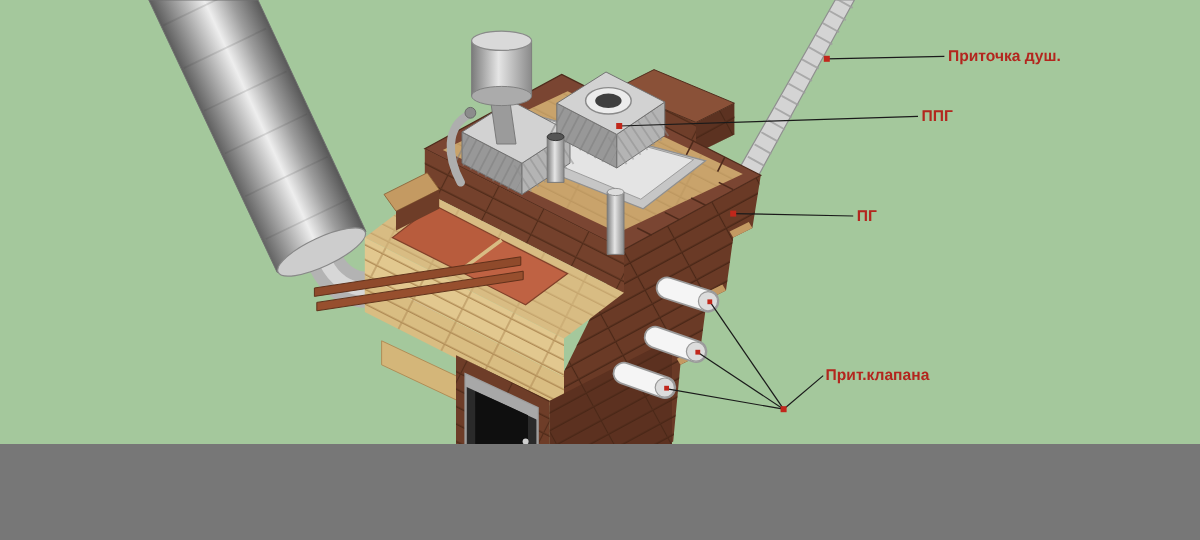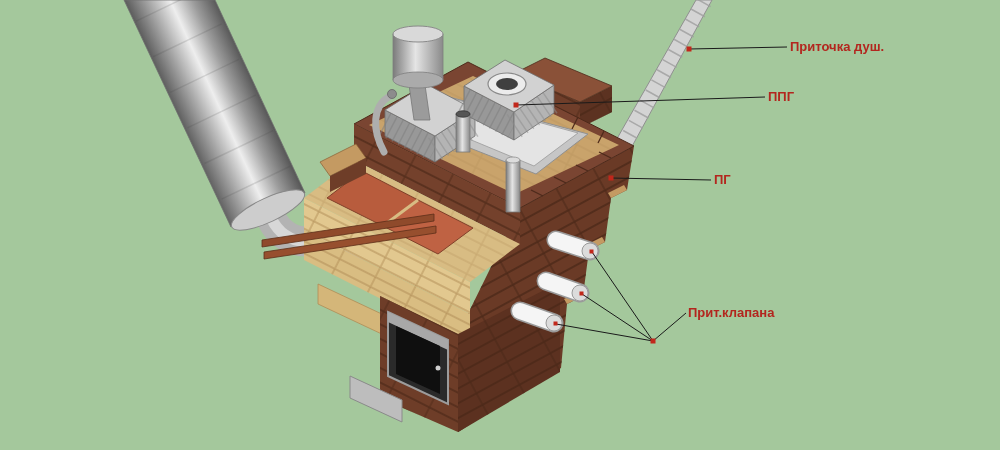--- a/index.html
+++ b/index.html
@@ -1,16 +1,16 @@
 <!DOCTYPE html>
 <html><head>
 <meta charset="utf-8">
 <style>
   html,body{margin:0;padding:0;background:#777;}
-  .viewport{width:1000px;height:450px;position:relative;overflow:hidden;background:#a4c89c;}
+  .viewport{width:1000px;height:370px;position:relative;overflow:hidden;background:#a4c89c;}
   svg{display:block;}
   .lbl{font-family:"Liberation Sans","DejaVu Sans",sans-serif;font-size:13px;font-weight:bold;}
 </style>
 </head>
 <body>
 
 <div class="viewport">
 <svg width="1000" height="450" viewBox="0 0 1000 450">
   <defs>
     <linearGradient id="pipeGrad" gradientUnits="userSpaceOnUse" x1="133" y1="17" x2="207" y2="-17">

